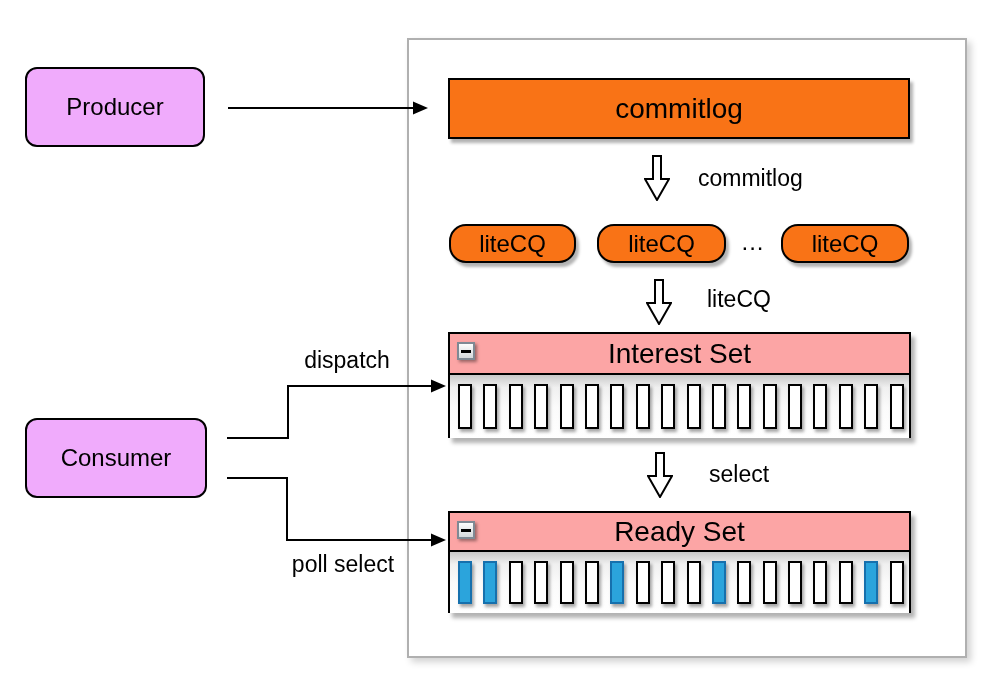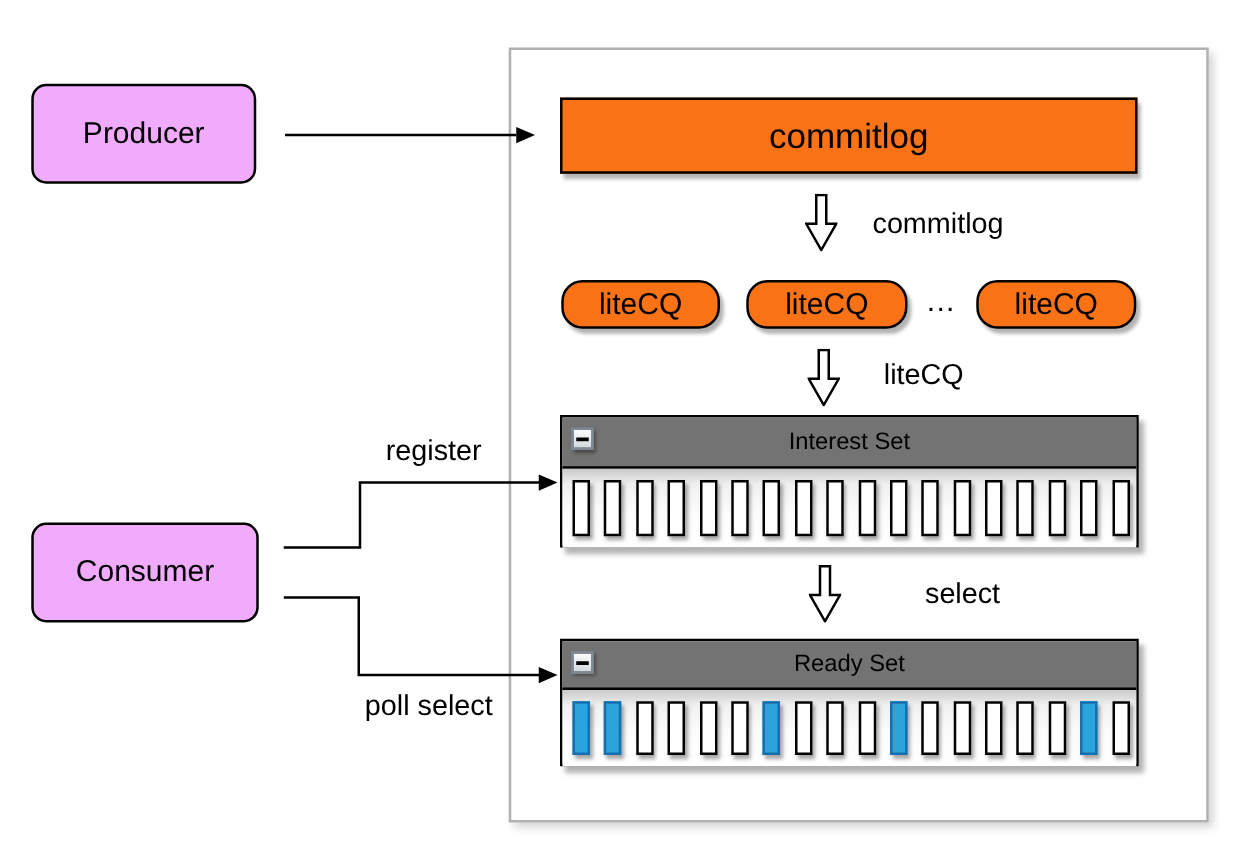--- a/index.html
+++ b/index.html
@@ -37,33 +37,33 @@
     font-size:24px;letter-spacing:1px;
   }
   
   .hollow-arrow{position:absolute;width:26px;height:46px;}
   #dispatch-arrow{left:644px;top:155px;}
   #trigger-arrow{left:646px;top:279px;}
   #select-arrow{left:647px;top:452px;}
   .edge-label{position:absolute;font-size:23px;line-height:27px;white-space:nowrap;}
   #dispatch-label{left:698px;top:165px;}
   #trigger-label{left:707px;top:286px;}
-  #select-label{left:709px;top:461px;margin-left:31px;}
+  #select-label{left:709px;top:461px;}
   #register-label{left:277px;top:347px;width:140px;text-align:center;}
   #poll-label{left:273px;top:551px;width:140px;text-align:center;}
   
   .set-panel{
     position:absolute;left:448px;width:463px;background:#fff;border:2px solid #000;
     box-sizing:border-box;box-shadow:4px 5px 4px rgba(0,0,0,0.3);
   }
   #interest-panel{top:332px;height:106px;}
   #ready-panel{top:511px;height:102px;}
   .set-header{
     position:relative;display:flex;align-items:center;justify-content:center;
-    border-bottom:2px solid #000;background:#737373;font-size:19px;
+    border-bottom:2px solid #000;background:#fca5a5;font-size:28px;
   }
   #interest-panel .set-header{height:39px;}
   #ready-panel .set-header{height:37px;}
   .collapse-btn{
     position:absolute;left:7px;top:8px;width:18px;height:18px;box-sizing:border-box;
     border:2px solid #7f8994;background:linear-gradient(#fdfdfd,#d4d8db);
     box-shadow:2px 2px 3px rgba(0,0,0,0.4);display:flex;align-items:center;justify-content:center;
     cursor:pointer;
   }
   .collapse-btn .minus-bar{width:10px;height:3px;background:#000;}
@@ -178,21 +178,21 @@
         <span class="slot"></span>
         <span class="slot"></span>
         <span class="slot"></span>
         <span class="slot"></span>
         <span class="slot"></span>
         <span class="slot" style="background: rgb(43, 164, 220); border-color: rgb(22, 112, 173);"></span>
         <span class="slot"></span>
       </div>
   </div>
 
-  <div id="register-label" class="edge-label">register</div>
+  <div id="register-label" class="edge-label">dispatch</div>
   <div id="poll-label" class="edge-label">poll select</div>
 
   <svg id="edges">
     <g>
       <path d="M228,108 H413" stroke="#000" stroke-width="2" fill="none"></path>
       <polygon points="428,108 413,101.5 413,114.5" fill="#000"></polygon>
     </g>
     <g>
       <path d="M227,438 H288 V386 H432" stroke="#000" stroke-width="2" fill="none"></path>
       <polygon points="446,386 431,379.5 431,392.5" fill="#000"></polygon>

